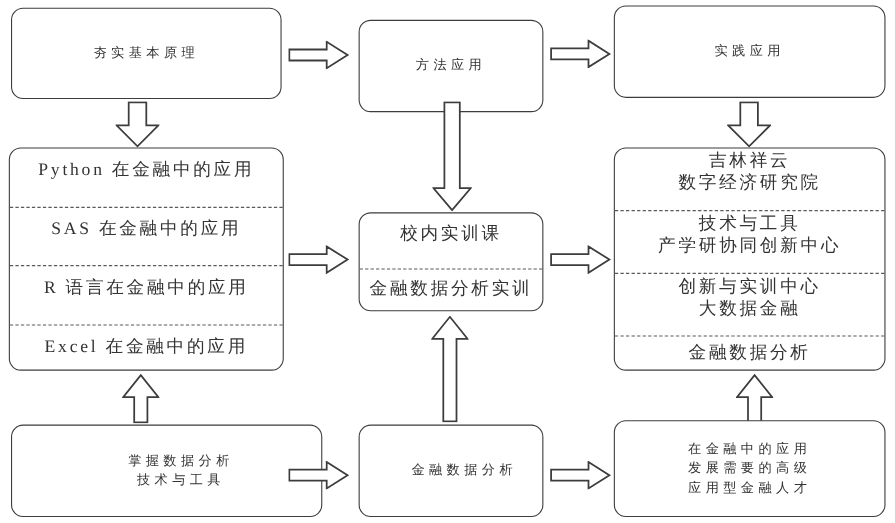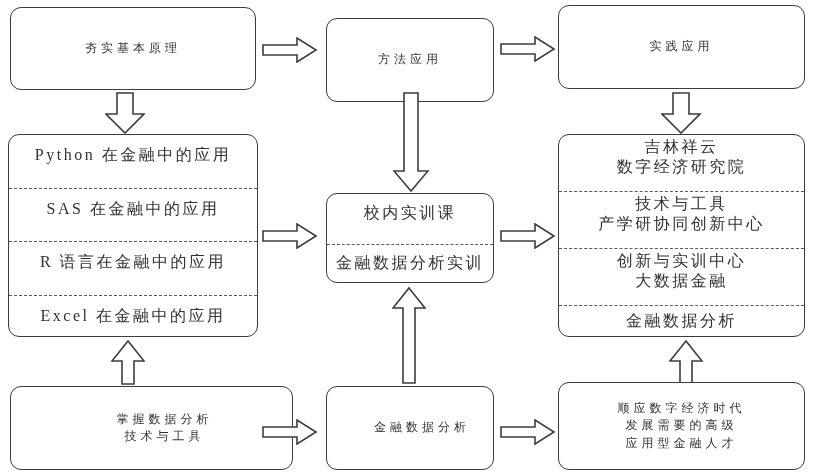--- a/index.html
+++ b/index.html
@@ -180,18 +180,18 @@
   <svg class="arrow" id="arr-bot-1" viewBox="0 0 56 26">
     <polygon points="1,8 35,8 35,1 54,13 35,25 35,18 1,18"></polygon>
   </svg>
   <div class="box single" id="box-bot-center">
     <div class="label">金融数据分析</div>
   </div>
   <svg class="arrow" id="arr-bot-2" viewBox="0 0 56 26">
     <polygon points="1,8 35,8 35,1 54,13 35,25 35,18 1,18"></polygon>
   </svg>
   <div class="box single" id="box-bot-right">
-    <div class="label">顺应数字经济时代</div>
+    <div class="label">在金融中的应用</div>
     <div class="label">发展需要的高级</div>
     <div class="label">应用型金融人才</div>
   </div>
 
 </div>
 
 </body></html>

